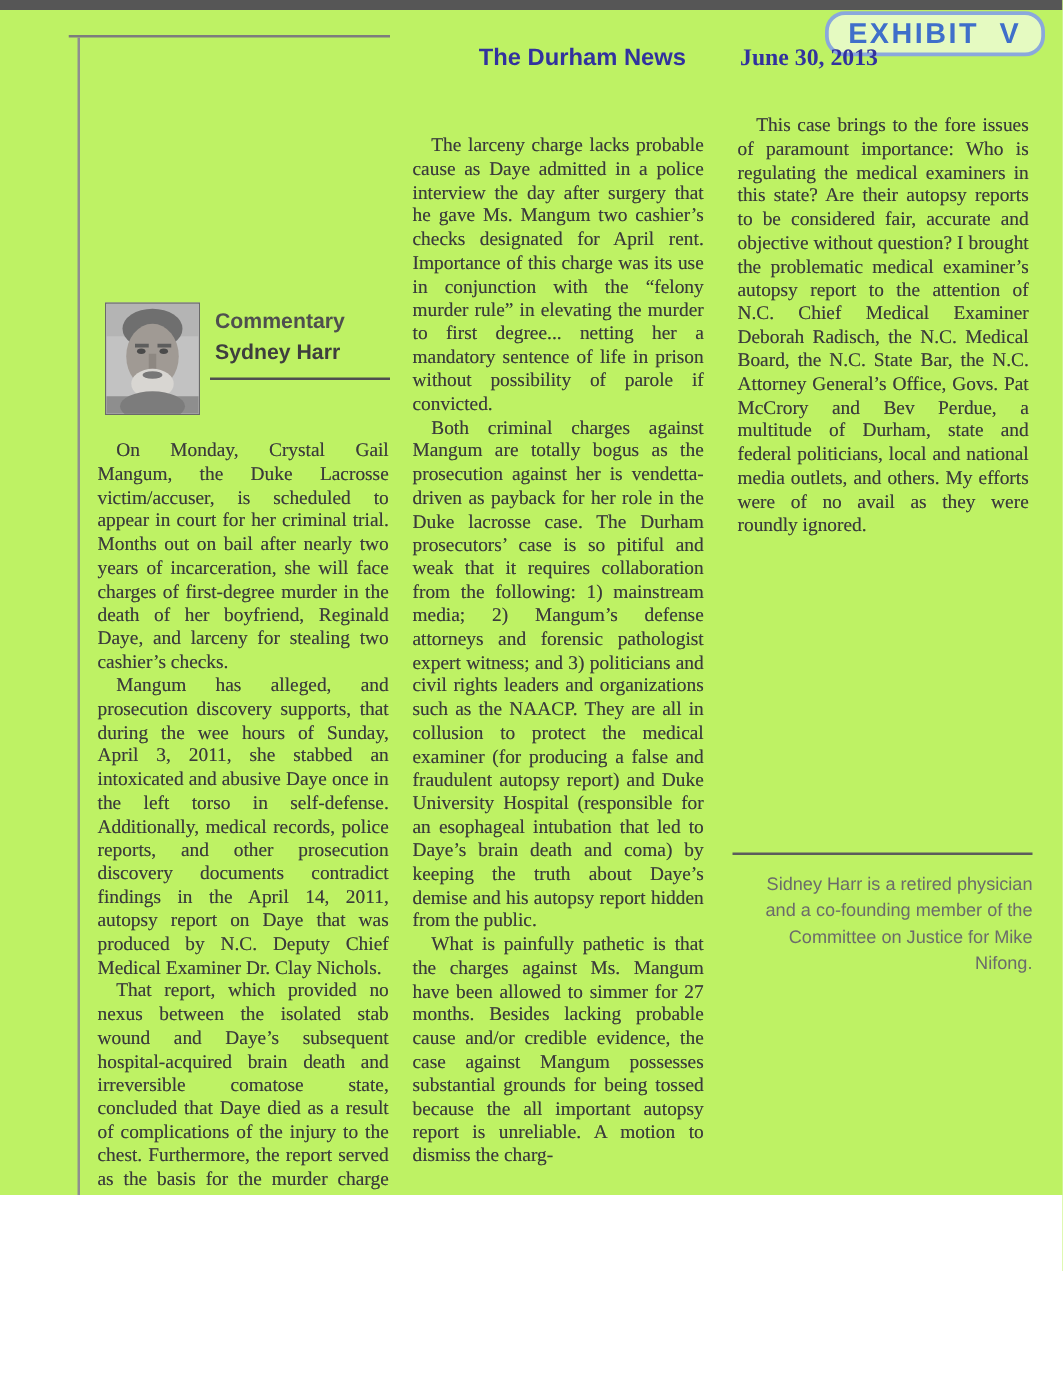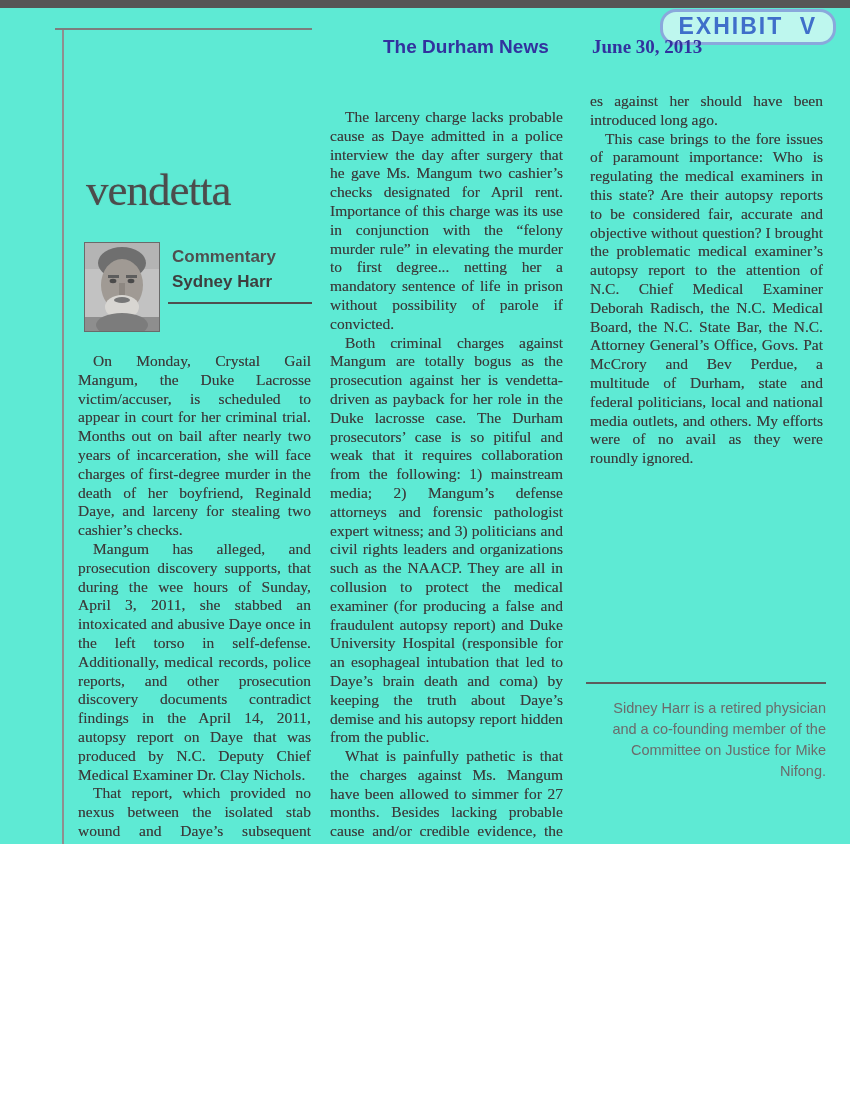--- a/index.html
+++ b/index.html
@@ -1,18 +1,18 @@
 <!DOCTYPE html>
 <html style="--stamp-blue: #3f6fca; --stamp-border: #8aa8dc; --header-blue: #32329e; --top-bar-gray: #565656; --bottom-bar-gray: #9b9b9b; --body-text: #3b3b3b;"><head>
 <meta charset="utf-8">
 <style>
   html,body { margin:0; padding:0; }
   .page {
-    position:relative; width:850px; height:844px;
-    background:#5eead4; overflow:hidden;
+    position:relative; width:850px; height:956px;
+    background:#bef264; overflow:hidden;
     font-family:"Liberation Serif","DejaVu Serif",serif;
     color:#3b3b3b;
   }
   .top-bar { position:absolute; left:0; top:0; width:850px; height:8px; background:#565656; }
   .bottom-bar { position:absolute; left:0; top:1088px; width:850px; height:12px; background:#9b9b9b; border-top:2px solid #6f6f6f; }
 
   .stamp {
     position:absolute; top:9px; right:14px;
     border:3px solid #8aa8dc; border-radius:16px;
     padding:1px 16px 2px 16px;
@@ -94,21 +94,20 @@
 
   <div class="masthead-pub">The Durham News</div>
   <div class="masthead-date">June 30, 2013</div>
 
   <div class="col1-rule-top"></div>
   <div class="col1-rule-left"></div>
 
   <h1 class="headline">
     <br>
     <br>
-    <span>vendetta</span>
   </h1>
 
   <div class="byline">
     <svg class="author-photo" viewBox="0 0 74 88" xmlns="http://www.w3.org/2000/svg" aria-hidden="true">
       <rect x="0" y="0" width="74" height="88" fill="#c2c2c2"></rect>
       <rect x="0" y="0" width="74" height="26" fill="#b4b4b4"></rect>
       <ellipse cx="37" cy="20" rx="24" ry="16" fill="#6f6f6f"></ellipse>
       <ellipse cx="37" cy="42" rx="21" ry="26" fill="#a09a94"></ellipse>
       <ellipse cx="28" cy="38" rx="3.4" ry="2.2" fill="#4a4a4a"></ellipse>
       <ellipse cx="46" cy="38" rx="3.4" ry="2.2" fill="#4a4a4a"></ellipse>
@@ -131,21 +130,20 @@
     <p>That report, which provided no nexus between the isolated stab wound and Daye’s subsequent hospital-acquired brain death and irreversible comatose state, concluded that Daye died as a result of complications of the injury to the chest. Furthermore, the report served as the basis for the murder charge against her.</p>
   </div>
 
   <div class="body-col" id="col2">
     <p>The larceny charge lacks probable cause as Daye admitted in a police interview the day after surgery that he gave Ms. Mangum two cashier’s checks designated for April rent. Importance of this charge was its use in conjunction with the “felony murder rule” in elevating the murder to first degree... netting her a mandatory sentence of life in prison without possibility of parole if convicted.</p>
     <p>Both criminal charges against Mangum are totally bogus as the prosecution against her is vendetta-driven as payback for her role in the Duke lacrosse case. The Durham prosecutors’ case is so pitiful and weak that it requires collaboration from the following: 1) mainstream media; 2) Mangum’s defense attorneys and forensic pathologist expert witness; and 3) politicians and civil rights leaders and organizations such as the NAACP. They are all in collusion to protect the medical examiner (for producing a false and fraudulent autopsy report) and Duke University Hospital (responsible for an esophageal intubation that led to Daye’s brain death and coma) by keeping the truth about Daye’s demise and his autopsy report hidden from the public.</p>
     <p>What is painfully pathetic is that the charges against Ms. Mangum have been allowed to simmer for 27 months. Besides lacking probable cause and/or credible evidence, the case against Mangum possesses substantial grounds for being tossed because the all important autopsy report is unreliable. A motion to dismiss the charg-</p>
   </div>
 
   <div class="body-col" id="col3">
-    <p class="no-indent">es against her should have been introduced long ago.</p>
     <p>This case brings to the fore issues of paramount importance: Who is regulating the medical examiners in this state? Are their autopsy reports to be considered fair, accurate and objective without question? I brought the problematic medical examiner’s autopsy report to the attention of N.C. Chief Medical Examiner Deborah Radisch, the N.C. Medical Board, the N.C. State Bar, the N.C. Attorney General’s Office, Govs. Pat McCrory and Bev Perdue, a multitude of Durham, state and federal politicians, local and national media outlets, and others. My efforts were of no avail as they were roundly ignored.</p>
   </div>
 
   <div class="footer-rule"></div>
   <div class="footer-note">Sidney Harr is a retired physician and a co-founding member of the Committee on Justice for Mike Nifong.</div>
 
   <div class="bottom-bar"></div>
 
 </div>
 

